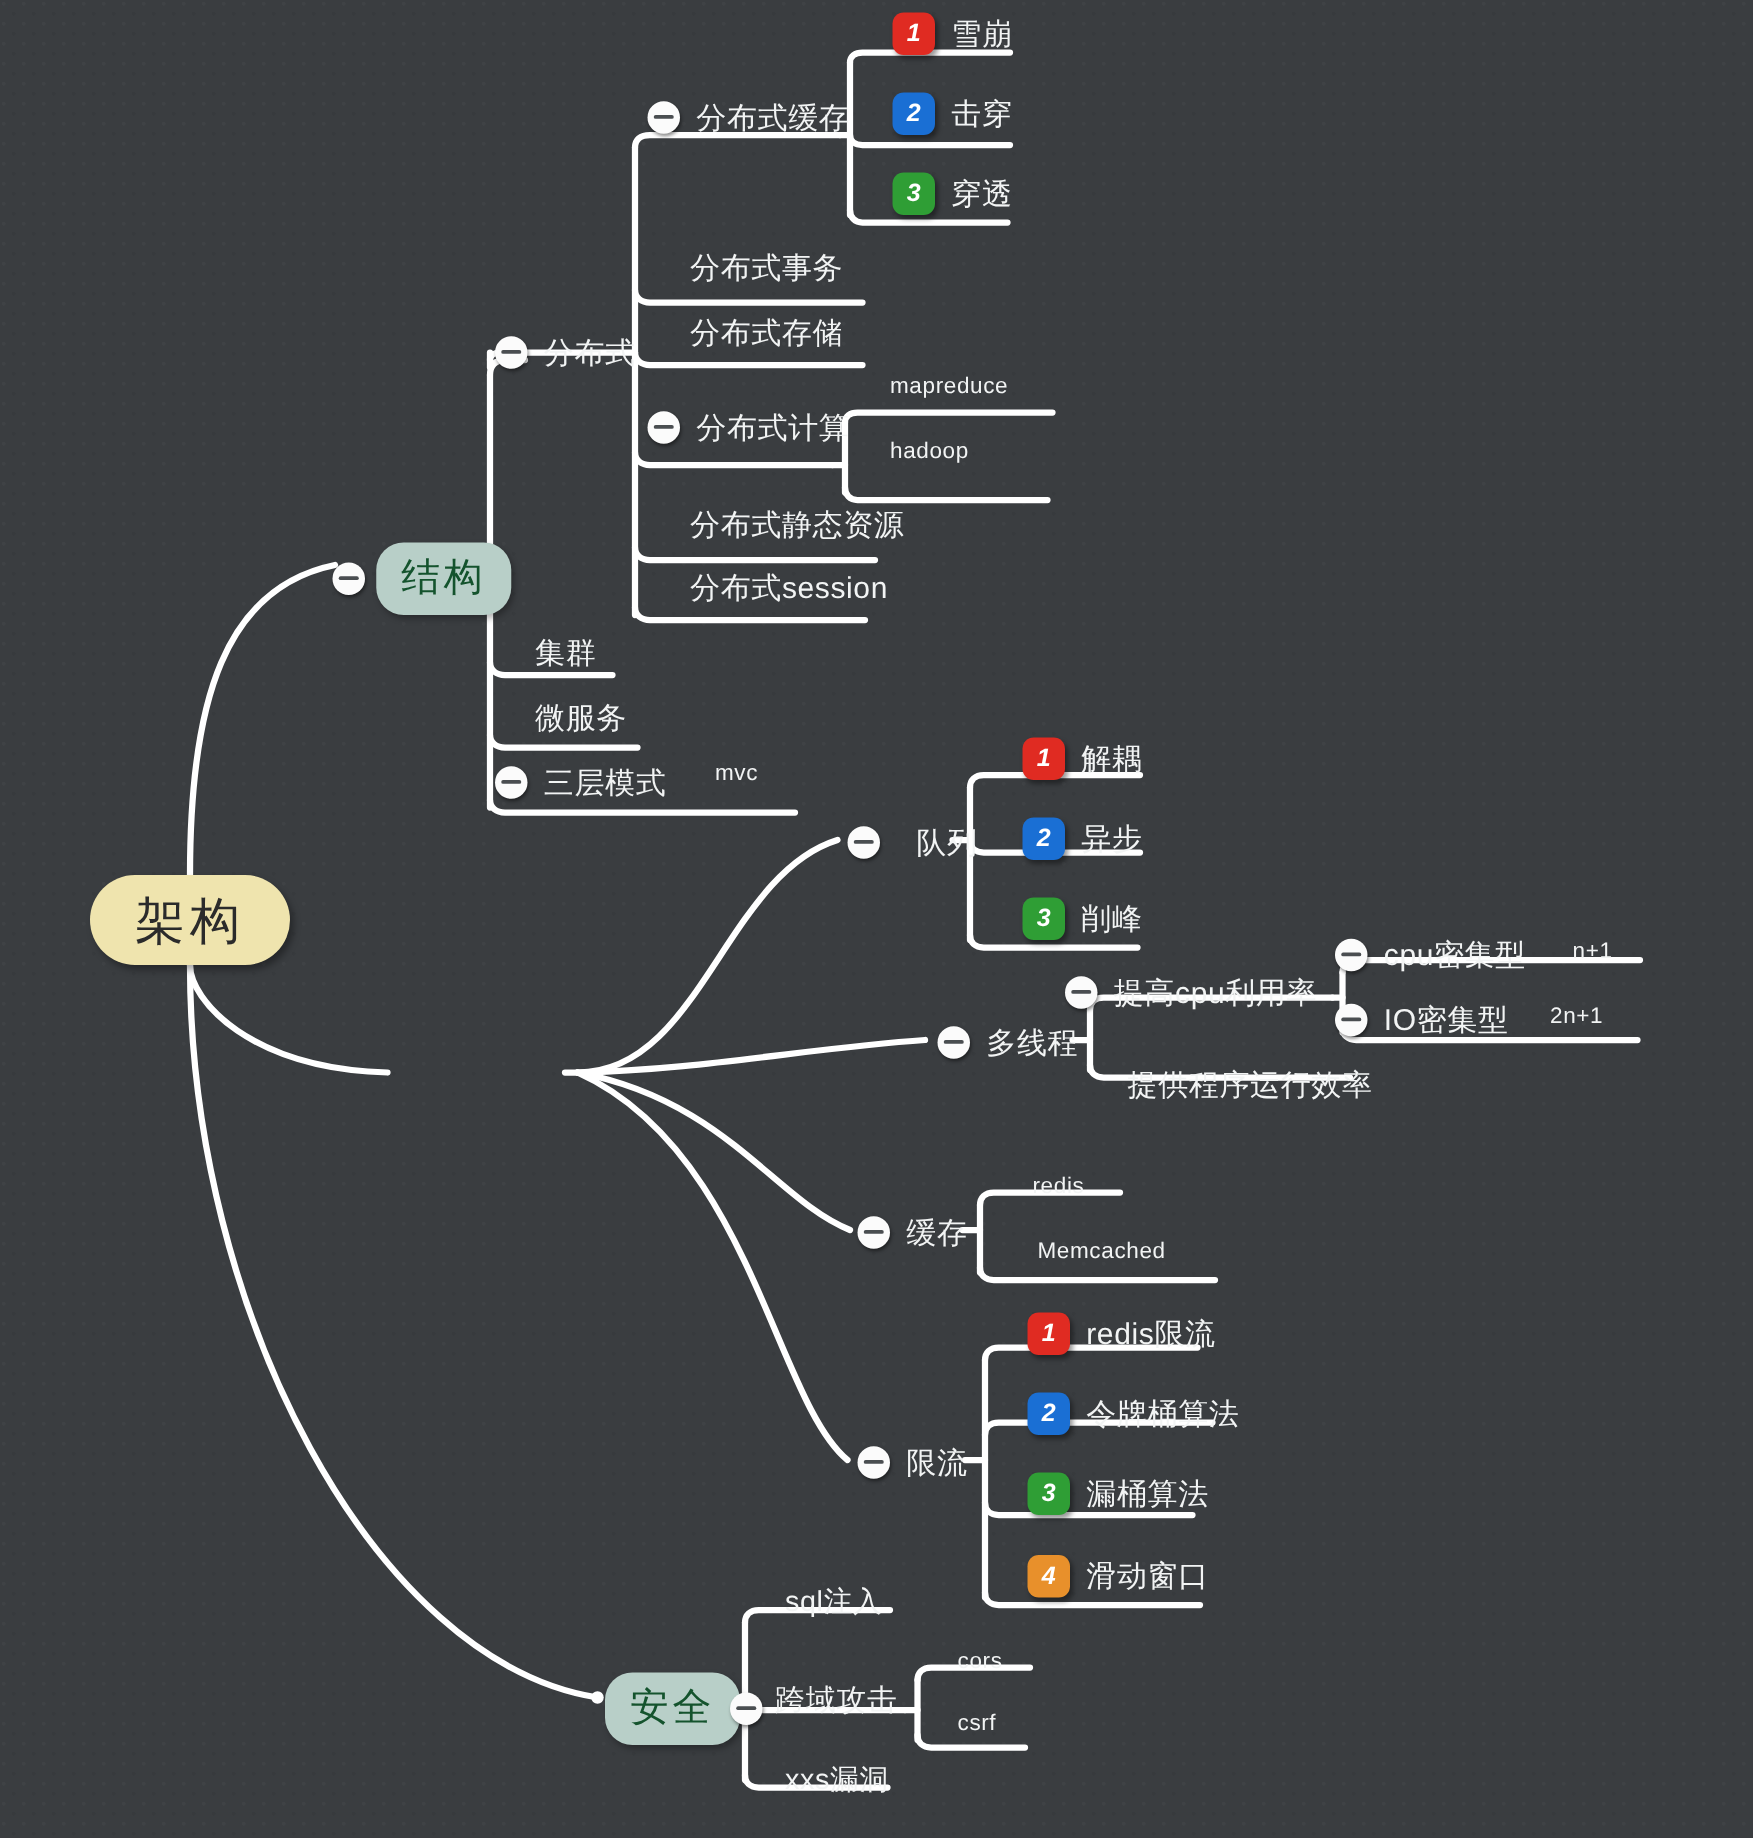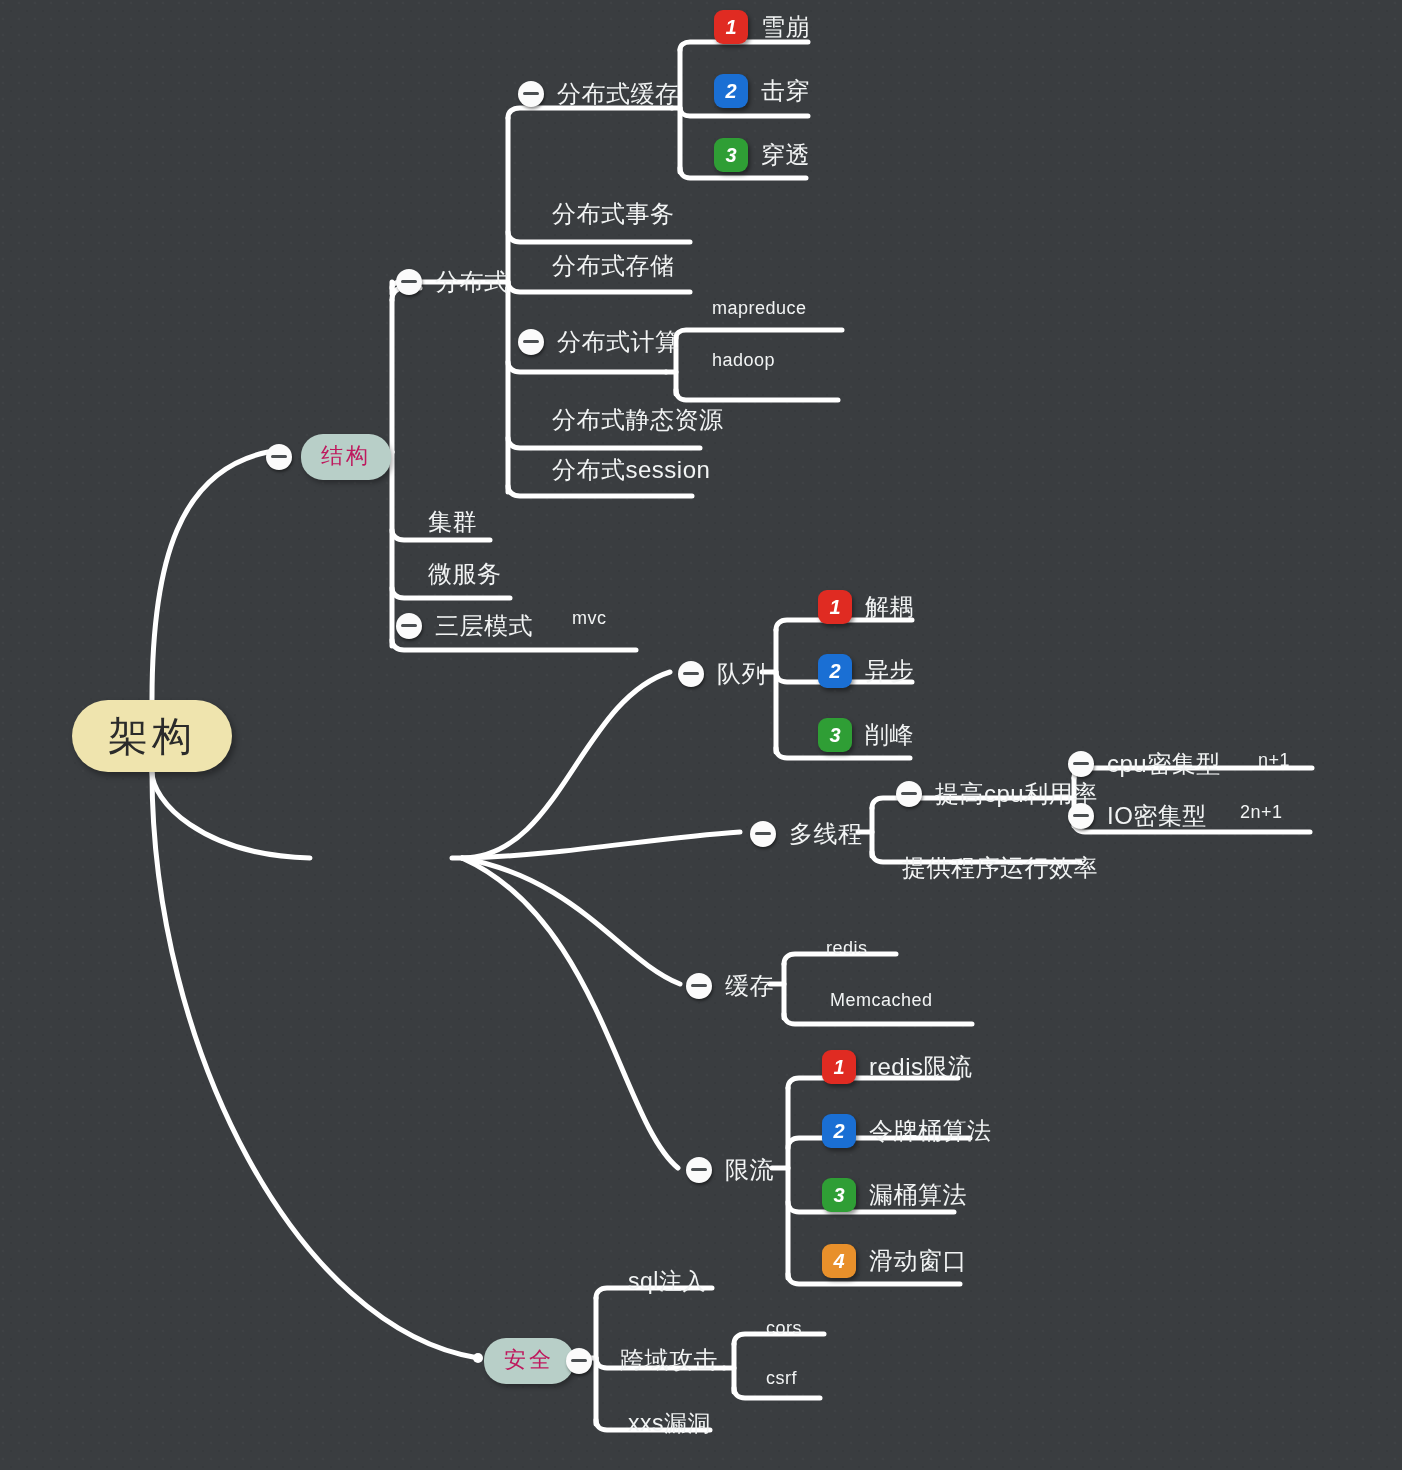--- a/index.html
+++ b/index.html
@@ -36,21 +36,21 @@
   .root-pill .lbl{color:#2b2b2b;font-size:40px;letter-spacing:4px;}
 
   
   .pill{
     background:#b8cfc8;
     border-radius:22px;
     box-shadow:2px 3px 5px rgba(0,0,0,.3);
     padding:7px 20px 9px 20px;
     display:flex;align-items:center;justify-content:center;
   }
-  .pill .lbl{color:#be185d;font-size:22px;letter-spacing:3px;}
+  .pill .lbl{color:#14532d;font-size:31px;letter-spacing:3px;}
 
   
   .toggle{
     width:26px;height:26px;border-radius:50%;
     background:#fbfbfb;
     box-shadow:1px 2px 3px rgba(0,0,0,.45);
     position:relative;flex:0 0 auto;
   }
   .toggle::after{
     content:"";position:absolute;
@@ -254,42 +254,42 @@
 
   <div class="node" style="left:396px;top:610px;">
     <div class="toggle"></div>
     <span class="lbl t-cn gap12">三层模式</span>
   </div>
   <div class="node" style="left:572px;top:608px;">
     <span class="lbl t-en">mvc</span>
   </div>
 
 
-  <div class="node" style="left:678px;top:658px;">
+  <div class="node" style="left:678px;top:658px;gap:16px;">
     <div class="toggle"></div>
     <span class="lbl t-cn gap12">队列</span>
   </div>
   <div class="node" style="left:818px;top:590px;">
     <div class="badge b-red">1</div>
     <span class="lbl t-cn gap12">解耦</span>
   </div>
   <div class="node" style="left:818px;top:654px;">
     <div class="badge b-blue">2</div>
     <span class="lbl t-cn gap12">异步</span>
   </div>
   <div class="node" style="left:818px;top:718px;">
     <div class="badge b-green">3</div>
     <span class="lbl t-cn gap12">削峰</span>
   </div>
 
   <div class="node" style="left:750px;top:818px;">
     <div class="toggle"></div>
     <span class="lbl t-cn gap12">多线程</span>
   </div>
-  <div class="node" style="left:864px;top:778px;padding-left:32px;">
+  <div class="node" style="left:820px;top:778px;padding-left:32px;">
     <div class="toggle"></div>
     <span class="lbl t-cn gap12">提高cpu利用率</span>
   </div>
   <div class="node" style="left:902px;top:852px;">
     <span class="lbl t-cn">提供程序运行效率</span>
   </div>
 
   <div class="node" style="left:1068px;top:748px;">
     <div class="toggle"></div>
     <span class="lbl t-cn gap12">cpu密集型</span>

